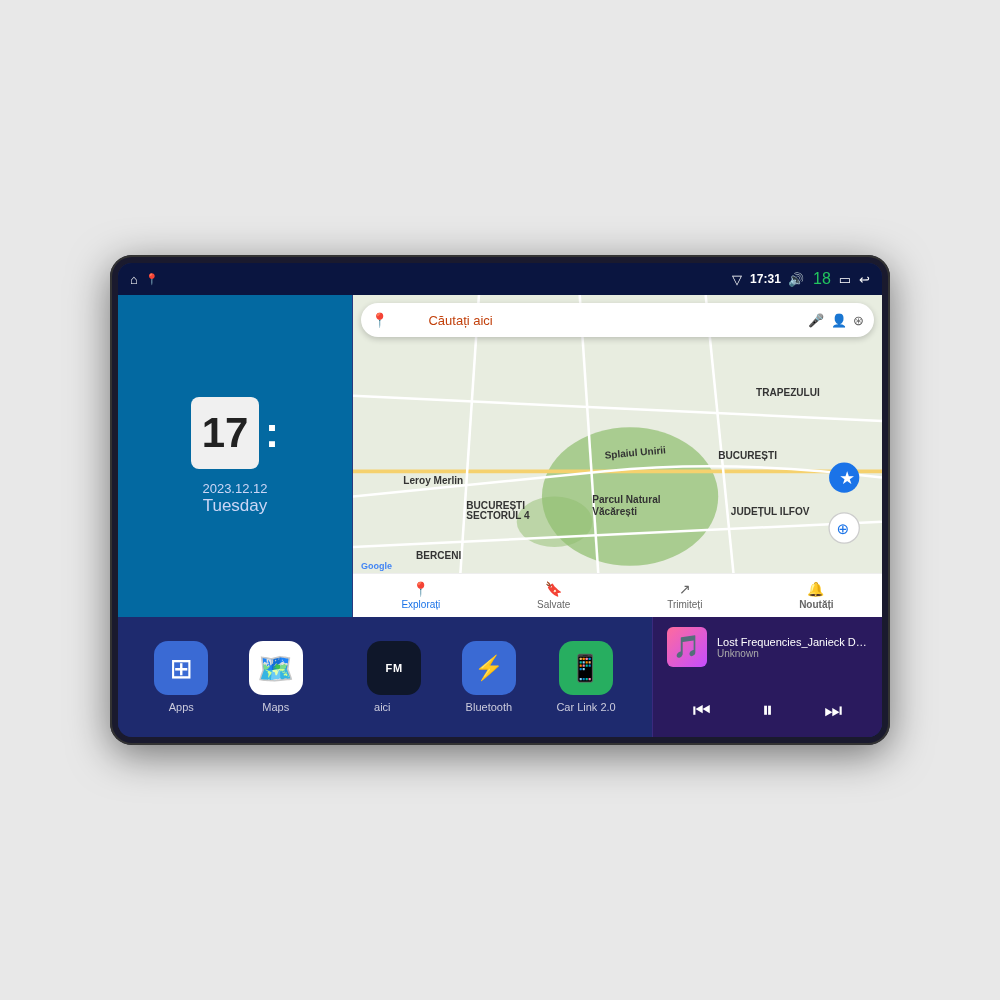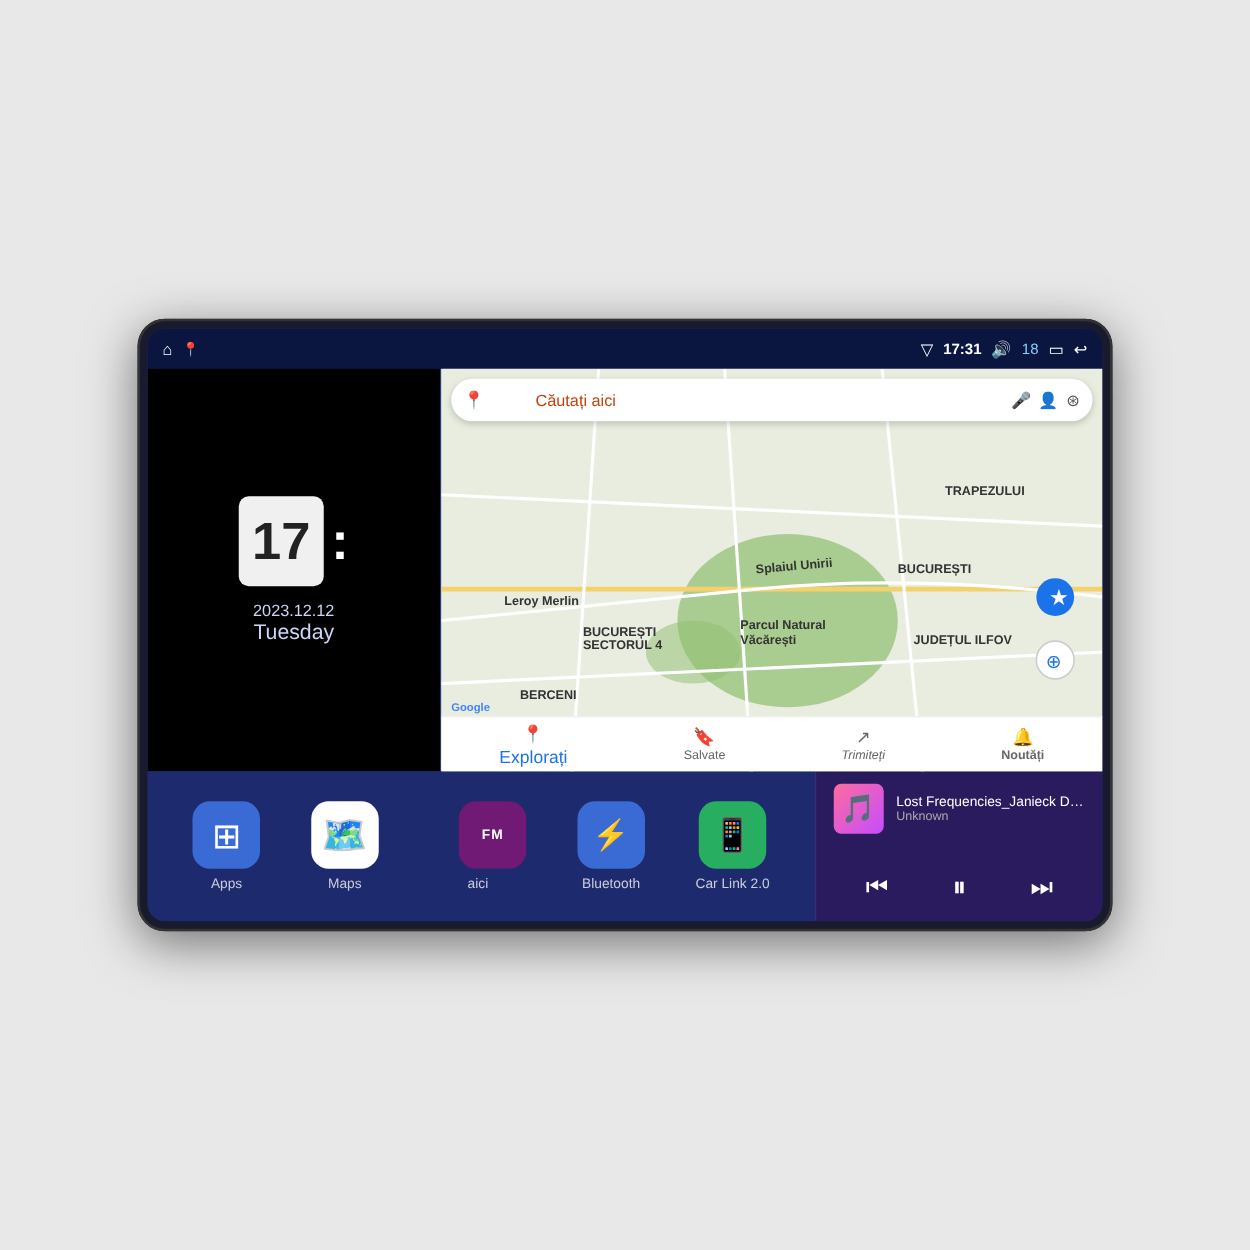--- a/index.html
+++ b/index.html
@@ -55,21 +55,21 @@
       flex-direction: column;
     }
     
     .top-section {
       display: flex;
       flex: 1;
     }
     
     .clock-panel {
       width: 235px;
-      background: #000000;
+      background: #0369a1;
       padding: 16px;
       display: flex;
       flex-direction: column;
       align-items: center;
       justify-content: center;
       flex-shrink: 0;
       border-right: 1px solid #2a3a80;
     }
     .clock-display {
       display: flex;
@@ -206,21 +206,21 @@
       <div class="status-left">
 
         <span class="status-icon">⌂</span>
 
         <span class="status-icon" style="font-size:11px;">📍</span>
       </div>
       <div class="status-right">
         <span class="status-icon">▽</span>
         <span class="status-time">17:31</span>
         <span class="status-icon">🔊</span>
-        <span style="font-size:12px;color:#7dd3fc;">18</span>
+        <span style="font-size:16px;color:#22c55e;">18</span>
         <span class="status-icon">▭</span>
         <span class="status-icon">↩</span>
       </div>
     </div>
 
     <div class="main-area">
 
       <div class="top-section">
 
         <div class="clock-panel">
@@ -275,29 +275,29 @@
             <div class="map-search-icons">
               <span style="color:#555;font-size:13px;">🎤</span>
               <span style="font-size:13px;">👤</span>
               <span style="color:#555;font-size:13px;">⊛</span>
             </div>
           </div>
 
           <div class="map-bottom-bar">
             <div class="map-tab active">
               <span style="font-size:14px;color:#1a73e8;">📍</span>
-              <span style="color:#1a73e8;font-size:14px;">Explorați</span>
+              <span style="color:#1a73e8;font-size:10px;">Explorați</span>
             </div>
             <div class="map-tab inactive">
               <span style="font-size:14px;">🔖</span>
               <span style="font-size:10px;color:#666;">Salvate</span>
             </div>
             <div class="map-tab inactive">
               <span style="font-size:14px;">↗</span>
-              <span style="font-size:10px;color:#666;font-style:italic;">Trimiteți</span>
+              <span style="font-size:10px;color:#666;">Trimiteți</span>
             </div>
             <div class="map-tab inactive">
               <span style="font-size:14px;">🔔</span>
               <span style="font-size:10px;color:#666;font-weight:bold;">Noutăți</span>
             </div>
           </div>
 
           <span style="position:absolute;bottom:46px;left:8px;font-size:9px;color:#4285f4;font-weight:bold;">Google</span>
         </div>
       </div>
@@ -314,21 +314,21 @@
           </div>
 
           <div class="app-item">
             <div class="app-icon-wrapper" style="background:#fff;border-radius:14px;overflow:hidden;">
               <span style="font-size:30px;">🗺️</span>
             </div>
             <span class="app-label">Maps</span>
           </div>
 
           <div class="app-item">
-            <div class="app-icon-wrapper" style="background:#701a75;margin-left:24px;">
+            <div class="app-icon-wrapper" style="background:#0f172a;margin-left:24px;">
               <span style="font-size:11px;color:#fff;font-weight:bold;letter-spacing:1px;">FM</span>
             </div>
             <span class="app-label">aici</span>
           </div>
 
           <div class="app-item">
             <div class="app-icon-wrapper" style="background:#3a6ad4;">
               <span style="color:#fff;font-size:24px;">⚡</span>
             </div>
             <span class="app-label">Bluetooth</span>

